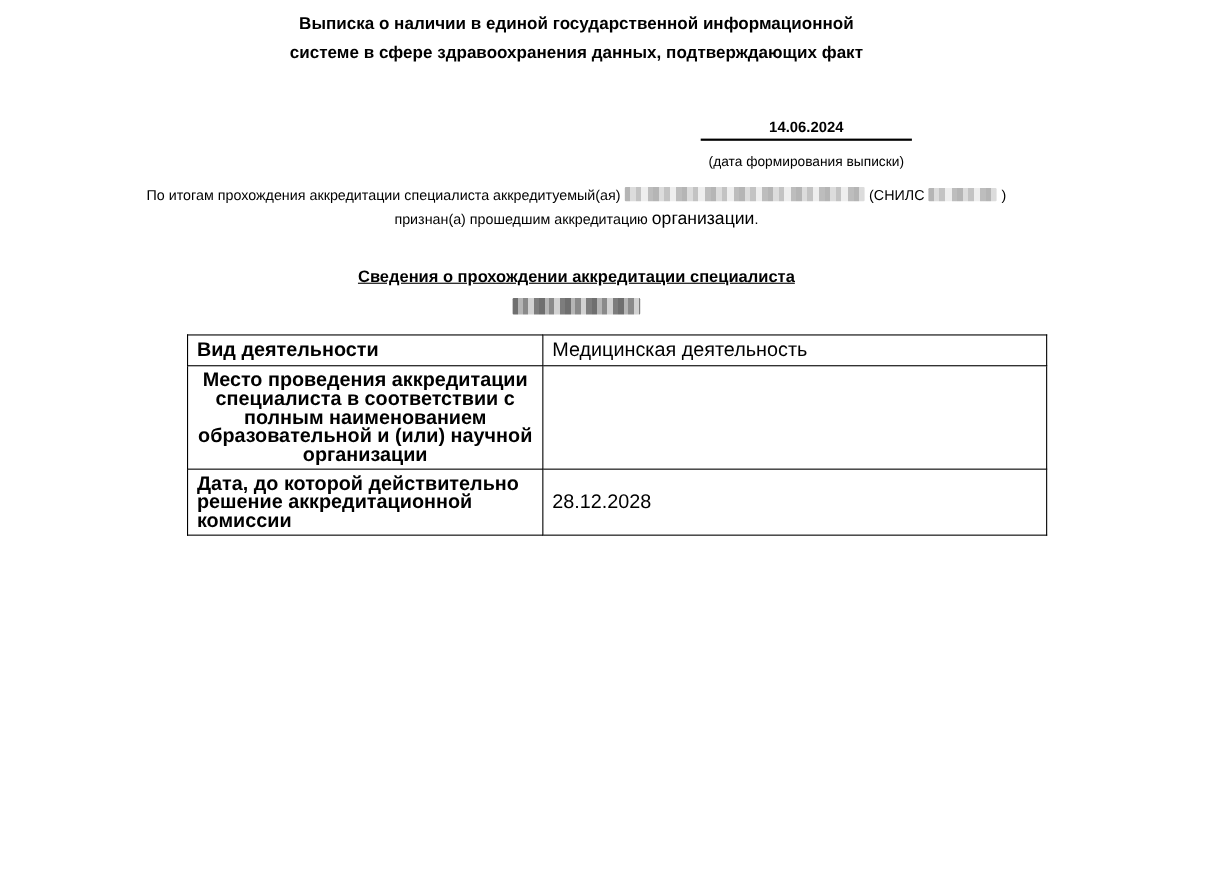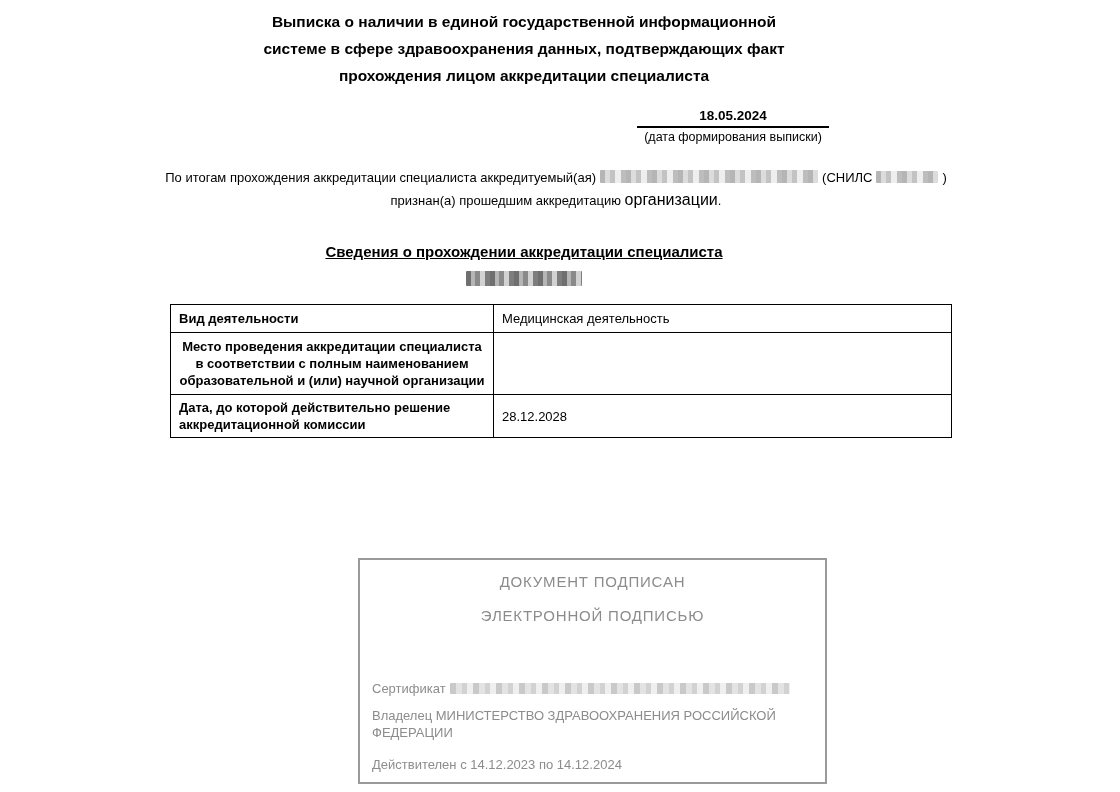--- a/index.html
+++ b/index.html
@@ -14,24 +14,24 @@
 
   
   .doc-title{
     position:absolute;top:8px;left:0;width:100%;
     text-align:center;font-weight:bold;font-size:15.5px;line-height:27px;
   }
 
   
   .date-block{position:absolute;left:637px;top:108px;width:192px;text-align:center;}
   .date-value{font-weight:bold;font-size:13.5px;padding-bottom:3px;border-bottom:2px solid #000;}
-  .date-caption{font-size:12.5px;padding-top:2px;}
+  .date-caption{font-size:12.5px;padding-top:12px;}
 
   
-  .intro{position:absolute;top:167px;left:0;width:100%;text-align:center;font-size:13px;line-height:22px;margin-left:32px;}
+  .intro{position:absolute;top:167px;left:0;width:100%;text-align:center;font-size:13px;line-height:22px;}
   .intro .big{font-size:16px;}
 
   
   .redacted{
     display:inline-block;height:12px;border-radius:1px;vertical-align:-1px;margin:0 4px;
     background:repeating-linear-gradient(90deg,#b5b5b5 0 5px,#dcdcdc 5px 10px,#c3c3c3 10px 15px,#eeeeee 15px 21px,#bdbdbd 21px 26px);
     filter:blur(.6px);
   }
   .redacted.name{width:218px;height:13px;}
   .redacted.snils{width:62px;}
@@ -52,21 +52,21 @@
     font-weight:bold;font-size:15px;text-decoration:underline;
   }
   .registry-line{
     position:absolute;top:269px;left:0;width:100%;text-align:center;
     font-weight:bold;font-size:17px;
   }
 
   
   .acc-table{
     position:absolute;left:170px;top:304px;width:782px;
-    border-collapse:collapse;font-size:13px;
+    border-collapse:collapse;font-size:18px;
   }
   .acc-table td{
     border:1.5px solid #000;
     padding:4px 8px;line-height:17px;vertical-align:middle;
   }
   .acc-table td.lbl{width:306px;font-weight:bold;}
   .acc-table tr.r1 td{height:19px;}
   .acc-table tr.r2 td{height:36px;}
   .acc-table tr.r3 td{height:19px;}
   .acc-table tr.r4 td{height:19px;}
@@ -88,25 +88,24 @@
   .sign-valid{top:196px;}
 </style>
 </head>
 <body>
 
 <div class="page">
 
   <div class="doc-title">
     <div>Выписка о наличии в единой государственной информационной</div>
     <div>системе в сфере здравоохранения данных, подтверждающих факт</div>
-    <div>прохождения лицом аккредитации специалиста</div>
   </div>
 
   <div class="date-block">
-    <div class="date-value">18.05.2024</div>
+    <div class="date-value">14.06.2024</div>
     <div class="date-caption">(дата формирования выписки)</div>
   </div>
 
   <div class="intro">
     <div>
       <span>По итогам прохождения аккредитации специалиста аккредитуемый(ая)</span><span class="redacted name"></span><span>(СНИЛС</span><span class="redacted snils"></span><span>)</span>
     </div>
     <div>
       <span>признан(а) прошедшим аккредитацию</span>
       <span class="big">организации</span><span>.</span>
@@ -129,23 +128,14 @@
         <td class="lbl">Место проведения аккредитации специалиста в соответствии с полным наименованием образовательной и (или) научной организации</td>
         <td></td>
       </tr>
       <tr class="r6">
         <td class="lbl">Дата, до которой действительно решение аккредитационной комиссии</td>
         <td>28.12.2028</td>
       </tr>
     </tbody>
   </table>
 
-  <div class="sign-box">
-    <div class="sign-head">ДОКУМЕНТ ПОДПИСАН</div>
-    <div class="sign-head">ЭЛЕКТРОННОЙ ПОДПИСЬЮ</div>
-    <div class="sign-detail sign-cert">
-      <span>Сертификат</span><span class="redacted cert"></span>
-    </div>
-    <div class="sign-detail sign-owner">Владелец МИНИСТЕРСТВО ЗДРАВООХРАНЕНИЯ РОССИЙСКОЙ ФЕДЕРАЦИИ</div>
-    <div class="sign-detail sign-valid">Действителен с 14.12.2023 по 14.12.2024</div>
-  </div>
 
 </div>
 
 </body></html>

